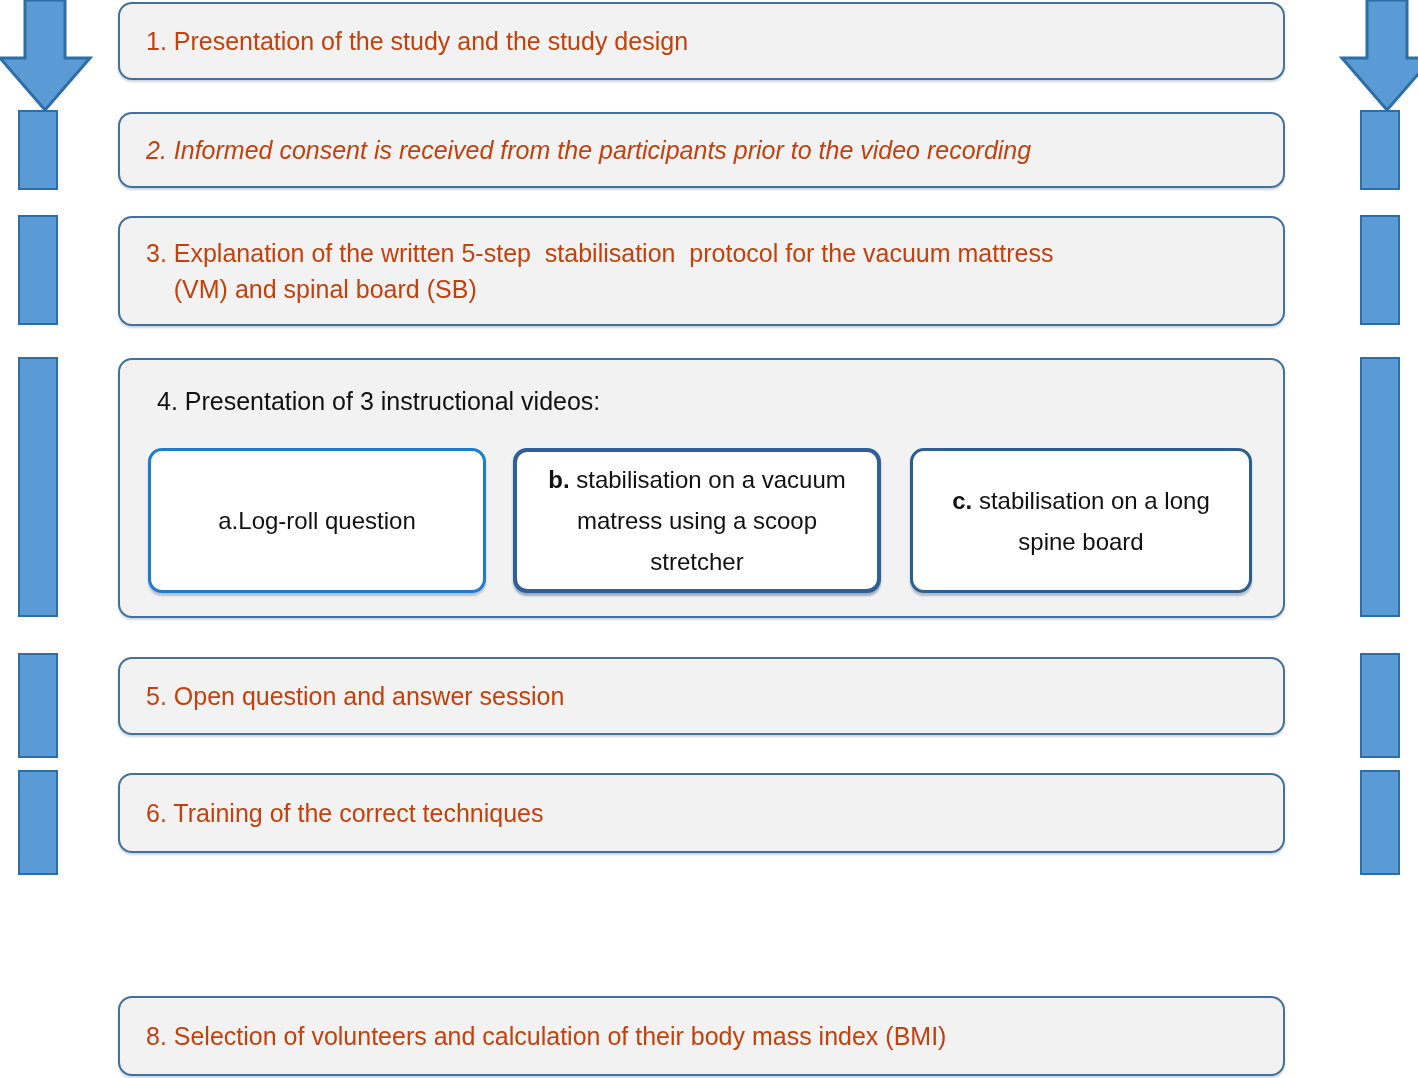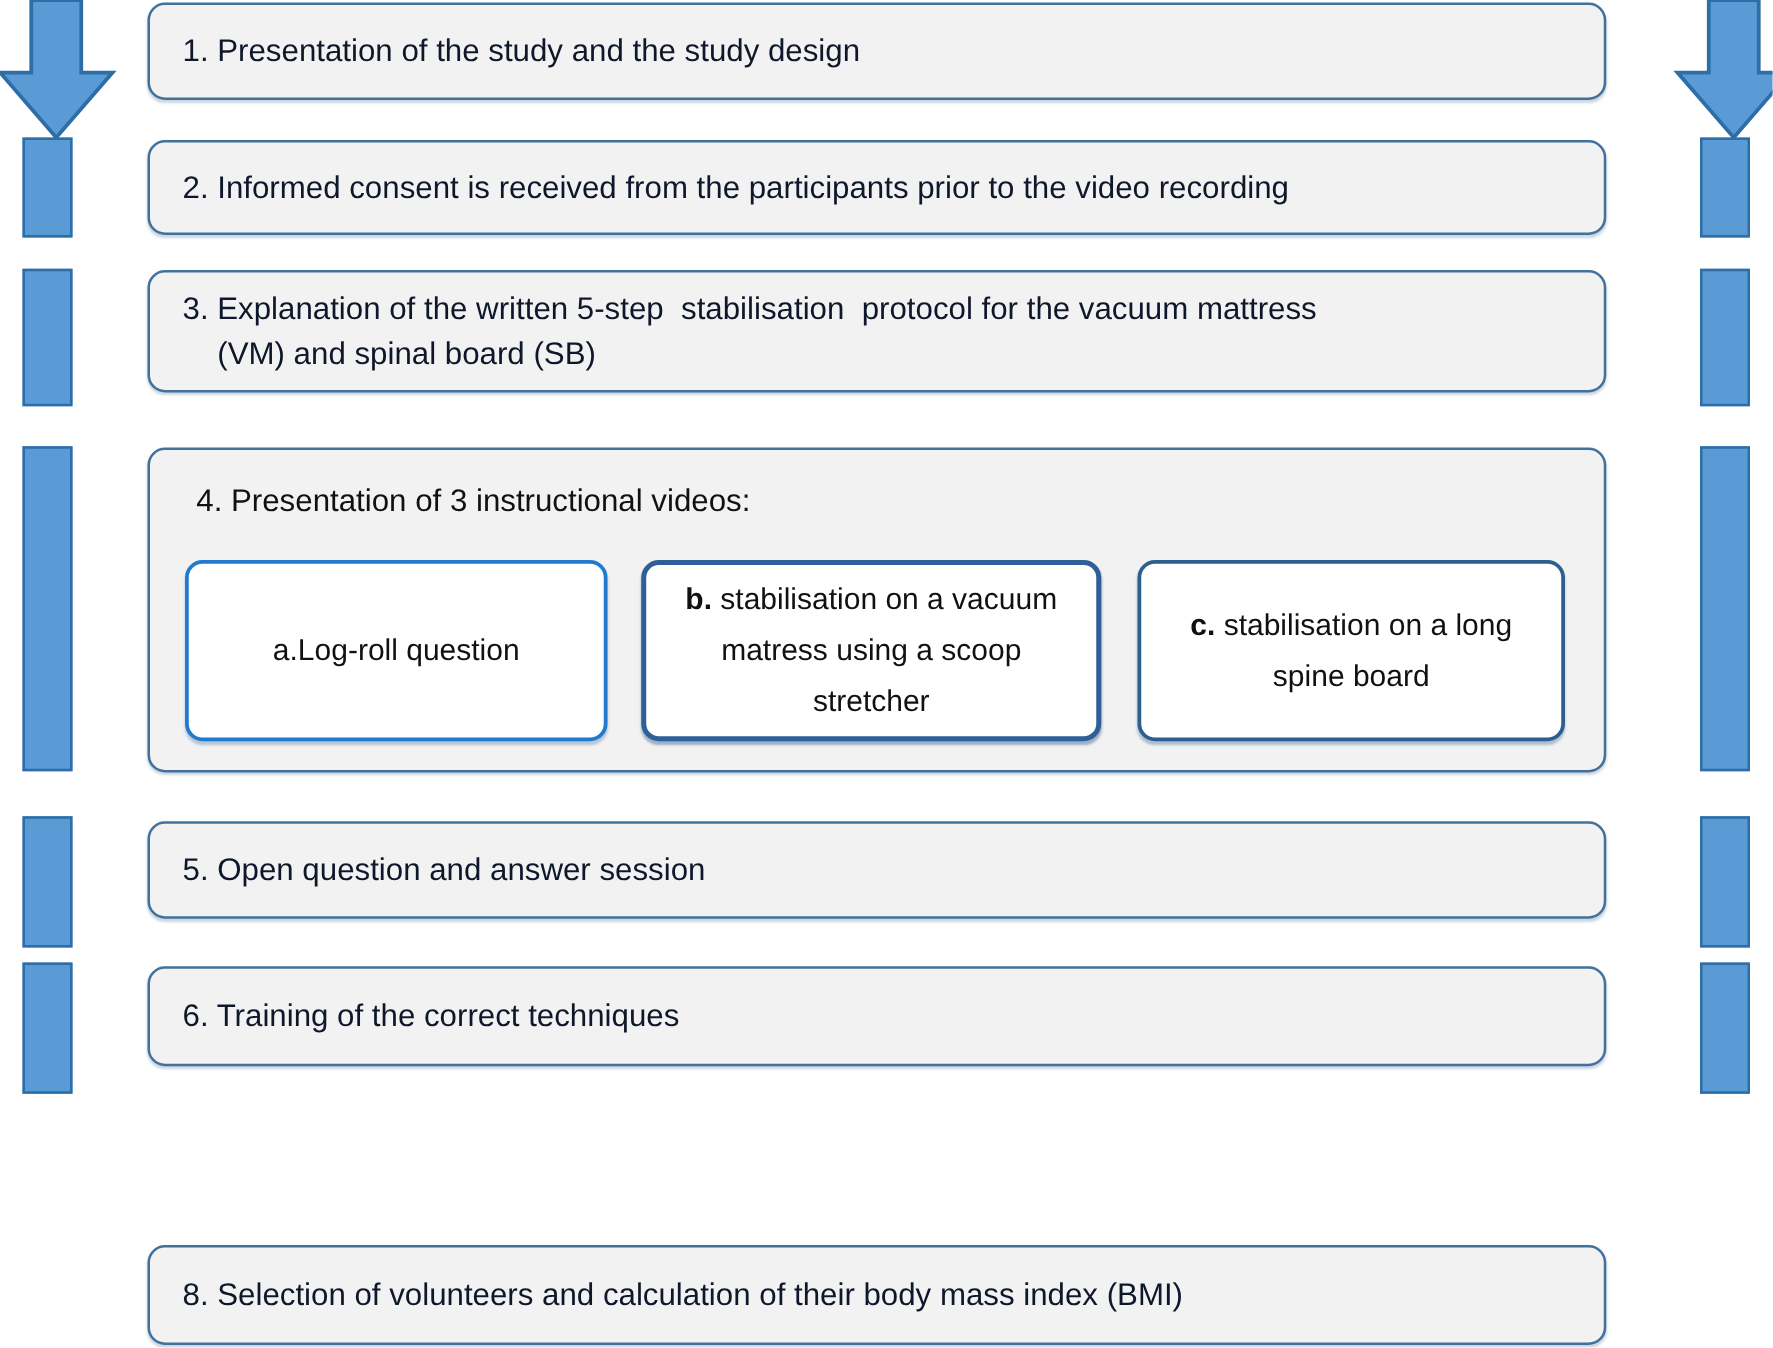--- a/index.html
+++ b/index.html
@@ -57,21 +57,21 @@
     border: 2px solid #41719C;
     border-radius: 14px;
     box-shadow: 0 2px 2px rgba(90,120,150,0.30);
   }
   .step-text {
     position: absolute;
     left: 26px;
     right: 30px;
     font-size: 25px;
     line-height: 36px;
-    color: #0f172a;
+    color: #c2410c;
     white-space: pre-wrap;
   }
   .step-text.one-line {
     top: 50%;
     transform: translateY(-50%);
   }
 
   
   #step-4 { padding: 0; }
   #step-4-heading {
@@ -137,25 +137,25 @@
     <div class="conn-seg" style="top:770px; width:40px; height:105px;"></div>
     <svg class="conn-arrow" viewBox="0 0 100 112">
       <polygon points="30,0 70,0 70,58 95,58 50,110 5,58 30,58" fill="#5B9BD5" stroke="#2E6EA6" stroke-width="3" stroke-linejoin="miter"></polygon>
     </svg>
   </div>
 
   <div class="step-box" id="step-1" style="top:2px; height:78px;">
     <div class="step-text one-line">1. Presentation of the study and the study design</div>
   </div>
 
-  <div class="step-box" id="step-2" style="top:112px; height:76px;">
+  <div class="step-box" id="step-2" style="top:112px; height:76px;font-style:italic;">
     <div class="step-text one-line">2. Informed consent is received from the participants prior to the video recording</div>
   </div>
 
-  <div class="step-box" id="step-3" style="top:216px; height:98px;padding-left:48px;">
+  <div class="step-box" id="step-3" style="top:216px; height:110px;padding-left:48px;">
     <div class="step-text one-line">3. Explanation of the written 5-step  stabilisation  protocol for the vacuum mattress
     (VM) and spinal board (SB)</div>
   </div>
 
   <div class="step-box" id="step-4" style="top:358px; height:260px;">
   </div>
   <div id="step-4-heading" style="left:157px; top:384px;">4. Presentation of 3 instructional videos:</div>
 
   <div class="video-box" id="video-a">
     <span>a.</span>

